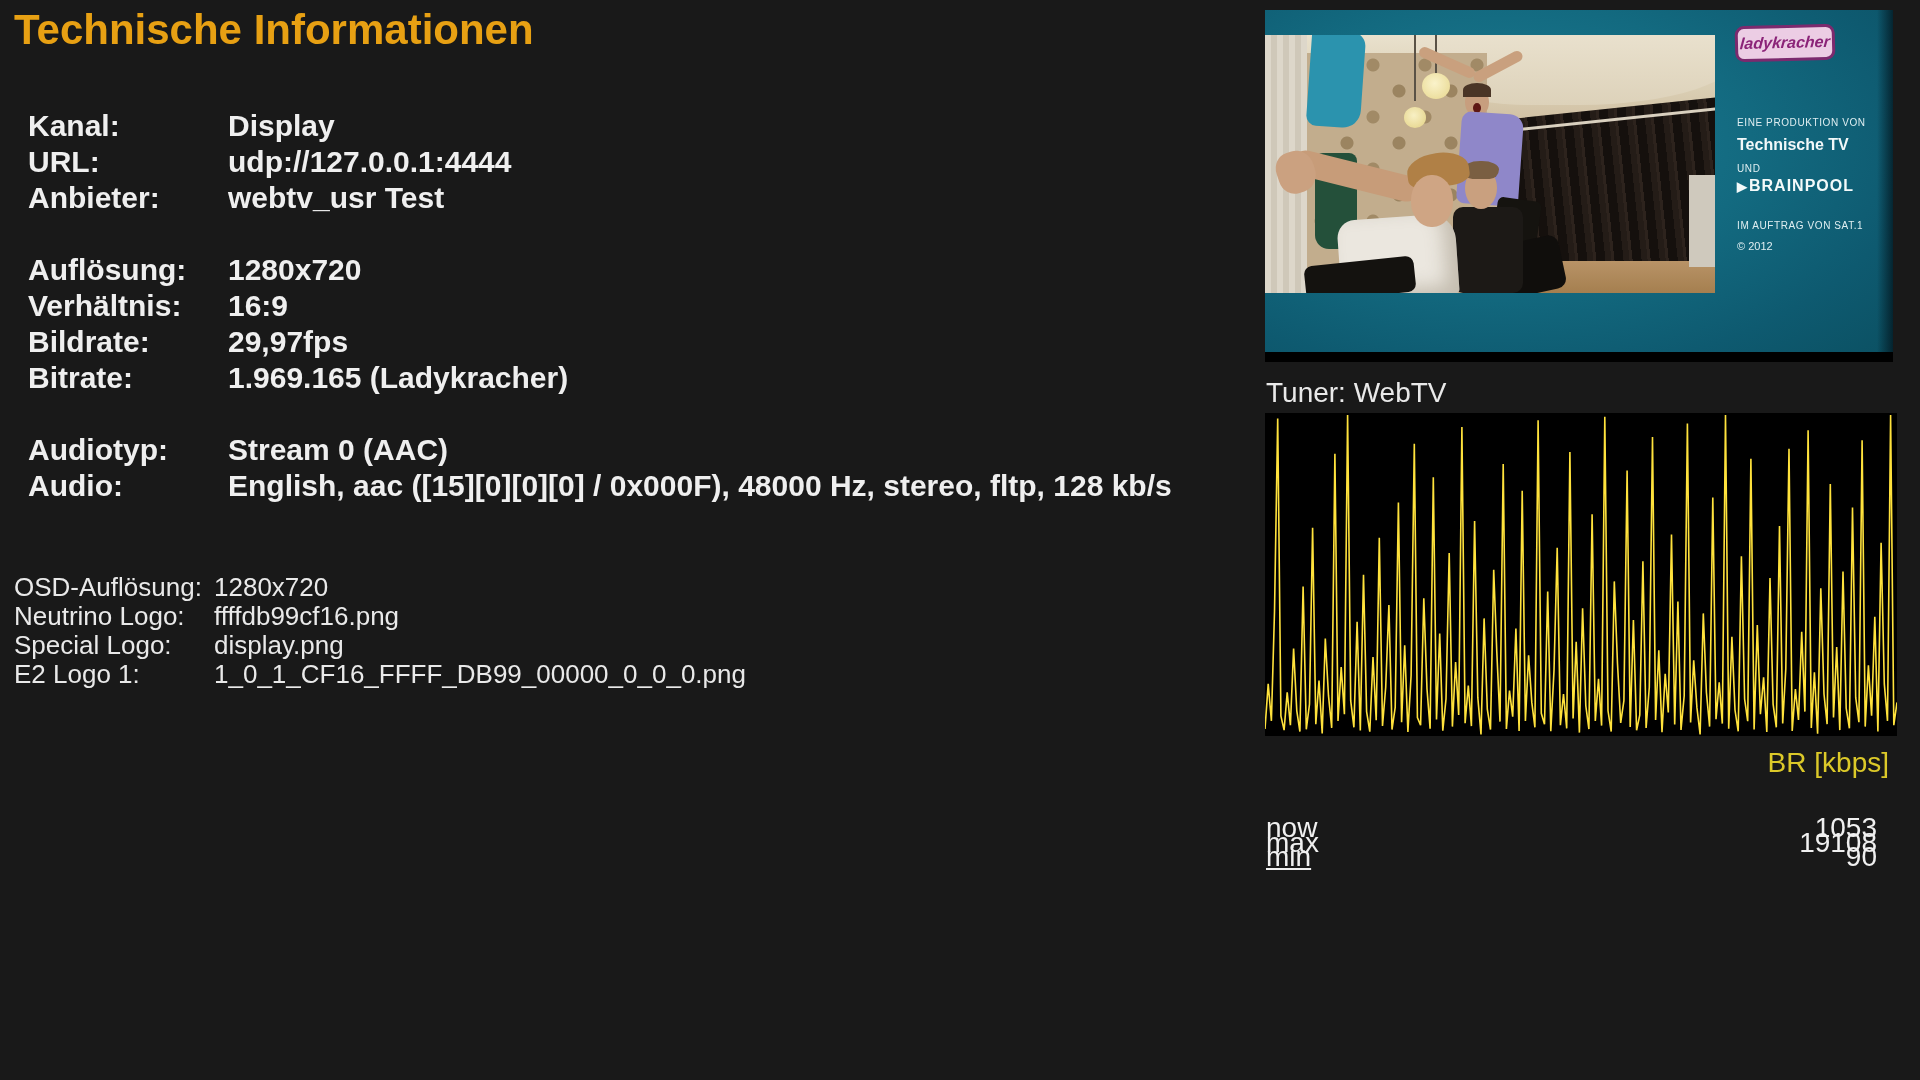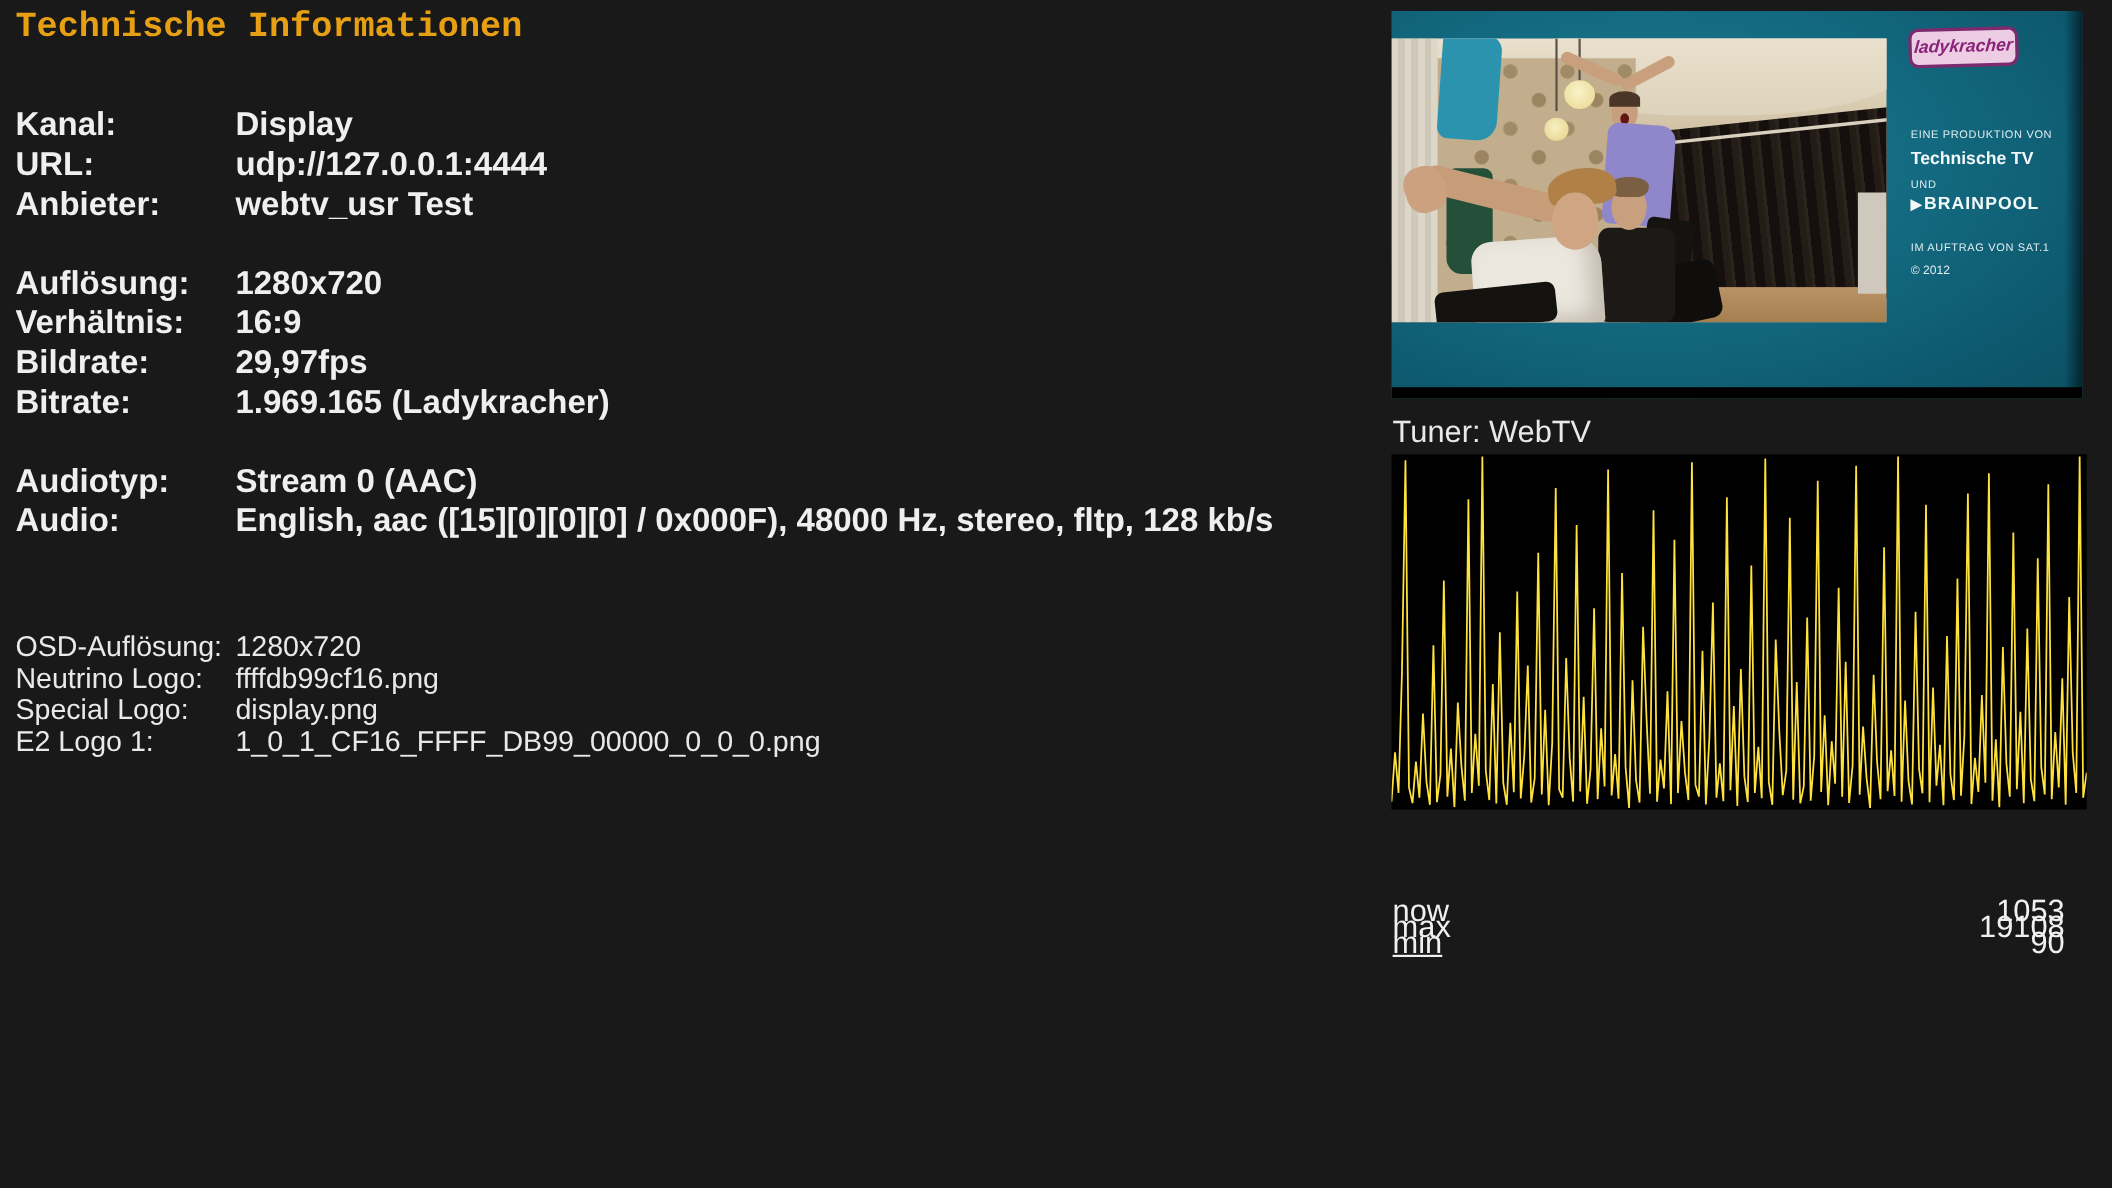--- a/index.html
+++ b/index.html
@@ -5,24 +5,24 @@
   * { margin:0; padding:0; box-sizing:border-box; }
   html,body { background:#101010; }
   .screen {
     position:relative; width:1920px; height:1080px;
     background:#191919; overflow:hidden;
     font-family:"Liberation Sans", sans-serif; color:#efefef;
   }
   
   .page-title {
     position:absolute; left:14px; top:6px;
-    font-size:32px; font-weight:bold; color:#e7a013; letter-spacing:0;font-family:Liberation Mono, monospace;
+    font-size:42px; font-weight:bold; color:#e7a013; letter-spacing:0;
   }
-  .irow { position:absolute; left:14px; width:1240px; white-space:nowrap; overflow:hidden;
-          font-size:30px; font-weight:bold; line-height:34px; }
+  .irow { position:absolute; left:28px; width:1240px; white-space:nowrap; overflow:hidden;
+          font-size:30px; font-weight:bold; line-height:34px;margin-top:12px; }
   .irow .ilabel { display:inline-block; width:200px; vertical-align:top; }
   .srow { position:absolute; left:14px; width:1240px; white-space:nowrap; overflow:hidden;
           font-size:26px; font-weight:normal; line-height:29px; color:#e9e9e9;margin-top:40px; }
   .srow .ilabel { display:inline-block; width:200px; vertical-align:top; }
   
   .thumb { position:absolute; left:1265px; top:10px; width:628px; height:352px;
            background:radial-gradient(ellipse at 38% 38%, #1d7e95 0%, #136a80 45%, #0e5a70 75%, #0b5062 100%);
            overflow:hidden; }
   .thumb-blackstrip { position:absolute; left:0; bottom:0; width:100%; height:10px; background:#000; }
   .thumb-rightedge { position:absolute; right:0; top:0; width:16px; height:100%;
@@ -201,20 +201,21 @@
     <div class="thumb-rightedge"></div>
     <div class="thumb-blackstrip"></div>
   </div>
 
   <div class="tuner">Tuner: WebTV</div>
 
   <svg class="graph" id="bitrate-graph" width="632" height="323" viewBox="0 0 632 323">
       <polyline points="0.0,315.9 3.2,270.9 6.4,307.9 9.5,198.7 12.7,5.5 15.9,302.8 19.1,317.1 22.2,279.3 25.4,312.2 28.6,235.6 31.8,297.8 34.9,318.6 38.1,173.5 41.3,316.3 44.5,291.1 47.6,114.7 50.8,311.2 54.0,267.6 57.2,320.5 60.3,225.6 63.5,282.7 66.7,314.9 69.9,40.8 73.0,307.9 76.2,254.1 79.4,301.2 82.6,2.0 85.7,287.7 88.9,314.3 92.1,208.8 95.3,317.5 98.5,161.7 101.6,298.6 104.8,318.6 108.0,244.0 111.2,307.2 114.3,124.8 117.5,312.9 120.7,274.3 123.9,192.0 127.0,316.6 130.2,294.4 133.4,89.5 136.6,309.2 139.7,232.3 142.9,319.0 146.1,262.5 149.3,30.7 152.4,304.5 155.6,312.2 158.8,185.2 162.0,276.0 165.1,315.8 168.3,64.3 171.5,306.5 174.7,220.5 177.8,317.6 181.0,286.0 184.2,139.9 187.4,313.6 190.6,249.1 193.7,302.0 196.9,13.9 200.1,310.2 203.3,272.6 206.4,313.1 209.6,108.0 212.8,284.4 216.0,321.5 219.1,205.4 222.3,296.1 225.5,316.6 228.7,156.7 231.8,239.0 235.0,308.6 238.2,50.9 241.4,315.9 244.5,277.6 247.7,303.7 250.9,215.5 254.1,318.0 257.2,77.7 260.4,308.0 263.6,242.4 266.8,289.4 269.9,314.3 273.1,7.2 276.3,300.3 279.5,311.2 282.7,178.5 285.8,318.3 289.0,257.5 292.2,134.8 295.4,312.2 298.5,281.0 301.7,315.4 304.9,39.1 308.1,305.4 311.2,228.9 314.4,319.6 317.6,195.3 320.8,292.8 323.9,316.1 327.1,101.2 330.3,307.9 333.5,265.9 336.6,312.6 339.8,3.8 343.0,297.8 346.2,318.6 349.3,168.4 352.5,250.8 355.7,309.9 358.9,287.7 362.1,57.6 365.2,314.1 368.4,207.1 371.6,317.3 374.8,302.0 377.9,148.3 381.1,314.9 384.3,274.3 387.5,24.0 390.6,307.0 393.8,237.3 397.0,319.1 400.2,260.8 403.3,299.5 406.5,121.4 409.7,311.4 412.9,188.6 416.0,317.0 419.2,282.7 422.4,10.5 425.6,309.4 428.7,247.4 431.9,294.4 435.1,321.5 438.3,200.4 441.4,279.3 444.6,313.6 447.8,84.5 451.0,306.2 454.2,269.2 457.3,310.6 460.5,2.0 463.7,315.8 466.9,223.9 470.0,297.0 473.2,318.3 476.4,143.2 479.6,286.0 482.7,308.2 485.9,45.8 489.1,316.4 492.3,212.1 495.4,301.2 498.6,264.2 501.8,319.0 505.0,165.1 508.1,291.1 511.3,314.3 514.5,113.0 517.7,310.4 520.8,255.8 524.0,35.7 527.2,318.0 530.4,276.0 533.5,307.0 536.7,218.8 539.9,298.6 543.1,17.3 546.3,314.9 549.4,259.2 552.6,320.8 555.8,175.2 559.0,281.0 562.1,311.2 565.3,71.0 568.5,304.5 571.7,234.0 574.8,317.1 578.0,158.4 581.2,295.3 584.4,315.3 587.5,94.5 590.7,284.4 593.9,309.2 597.1,27.3 600.2,313.6 603.4,252.4 606.6,302.8 609.8,203.7 612.9,318.5 616.1,129.8 619.3,270.9 622.5,307.9 625.6,2.0 628.8,312.2 632.0,289.4" fill="none" stroke="#ffe23c" stroke-width="1.6"></polyline>
     </svg>
 
+  <div class="br-label">BR [kbps]</div>
 
   <div class="stat stat-max">
     <span>max</span>
     <span class="sval">19108</span>
   </div>
   <div class="stat stat-now">
     <span>now</span>
     <span class="sval">1053</span>
   </div>
   <div class="stat stat-min">

